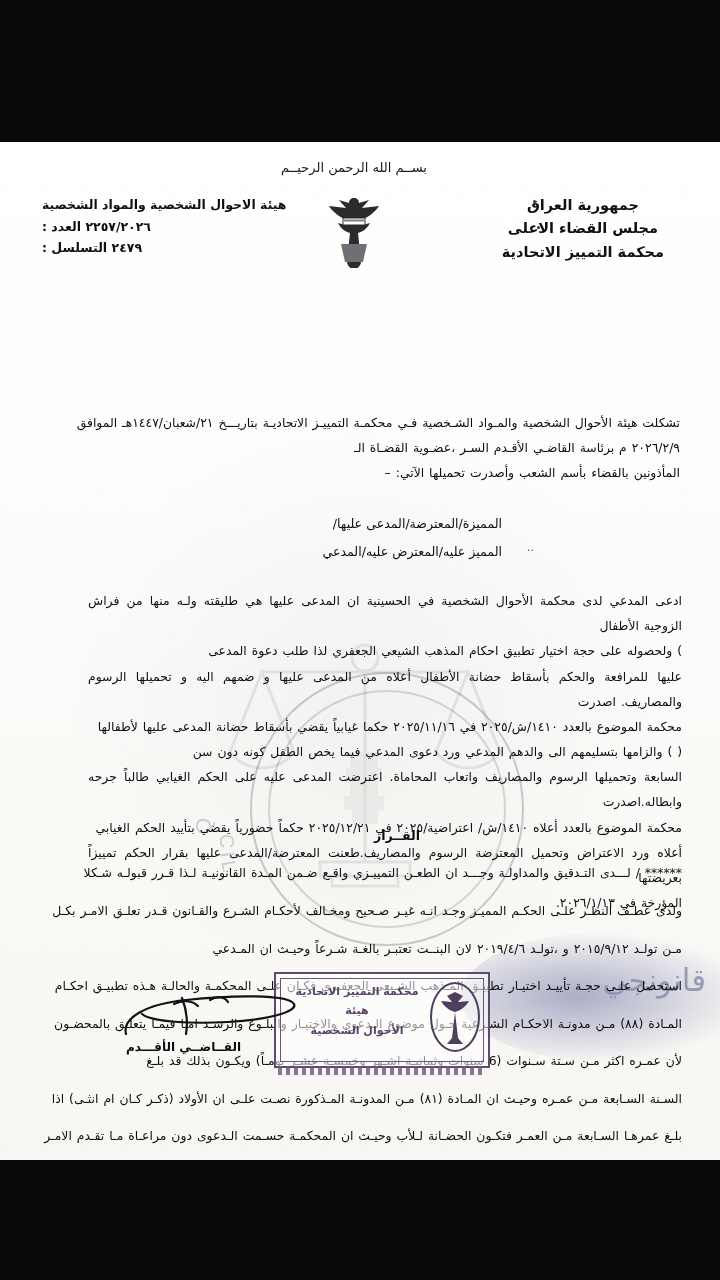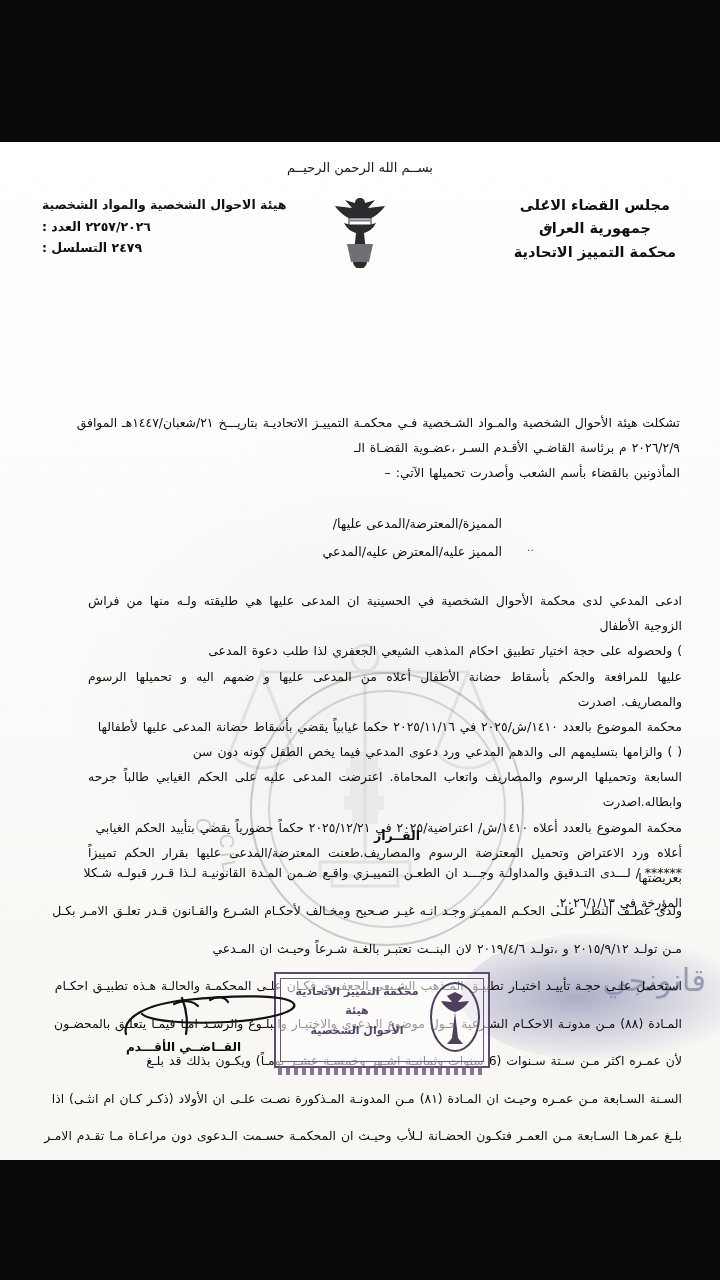--- a/index.html
+++ b/index.html
@@ -53,21 +53,21 @@
     border-radius:50%;
     pointer-events:none;
   }
   .wm-blue-text{
     position:absolute;right:14px;top:820px;
     font-size:31px;font-weight:normal;color:#8b8fae;opacity:.85;
     letter-spacing:1px;pointer-events:none;
   }
 
   
-  .hdr{position:absolute;left:0;right:0;top:18px;height:118px;}
+  .hdr{position:absolute;left:0;right:12px;top:18px;height:118px;}
   .basmala{
     position:absolute;left:0;right:0;top:0;text-align:center;
     font-family:"DejaVu Sans","Liberation Sans",sans-serif;
     font-size:13px;color:#18181a;letter-spacing:1px;
   }
   .hdr-right{
     position:absolute;right:44px;top:34px;text-align:center;
     font-size:14.5px;font-weight:bold;color:#101012;line-height:1.62;
   }
   .hdr-left{
@@ -196,22 +196,22 @@
       <g fill="#2b2b2e">
         <path d="M39 6 c-3 0 -5 2 -5 5 l-10 -3 l7 8 l-17 -2 c6 9 14 13 20 14 l-4 5 l-7 -2 c3 6 8 9 12 10 l-3 28 c0 5 3 7 7 7 s7 -2 7 -7 l-3 -28 c4 -1 9 -4 12 -10 l-7 2 l-4 -5 c6 -1 14 -5 20 -14 l-17 2 l7 -8 l-10 3 c0 -3 -2 -5 -5 -5z"></path>
       </g>
       <rect x="28" y="26" width="22" height="7" fill="#ffffff" stroke="#2b2b2e" stroke-width="1"></rect>
       <rect x="29" y="27.5" width="20" height="2" fill="#7a7a80"></rect>
       <path d="M26 52 L52 52 L48 70 L30 70 Z" fill="#6f6f75"></path>
       <path d="M34 70 L44 70 L43 76 L35 76 Z" fill="#2b2b2e"></path>
     </svg>
 
     <div class="hdr-right">
+      <div>جمهورية العراق</div>
       <div>مجلس القضاء الاعلى</div>
-      <div>جمهورية العراق</div>
       <div>محكمة التمييز الاتحادية</div>
     </div>
     <div class="dot-a"></div>
     <div class="dot-b"></div>
 
     <div class="hdr-left">
       <span class="ln">هيئة الاحوال الشخصية والمواد الشخصية</span>
       <span class="ln"><span>٢٢٥٧/٢٠٢٦</span> <span>العدد :</span></span>
       <span class="ln"><span>٢٤٧٩</span> <span>التسلسل :</span></span>
     </div>

